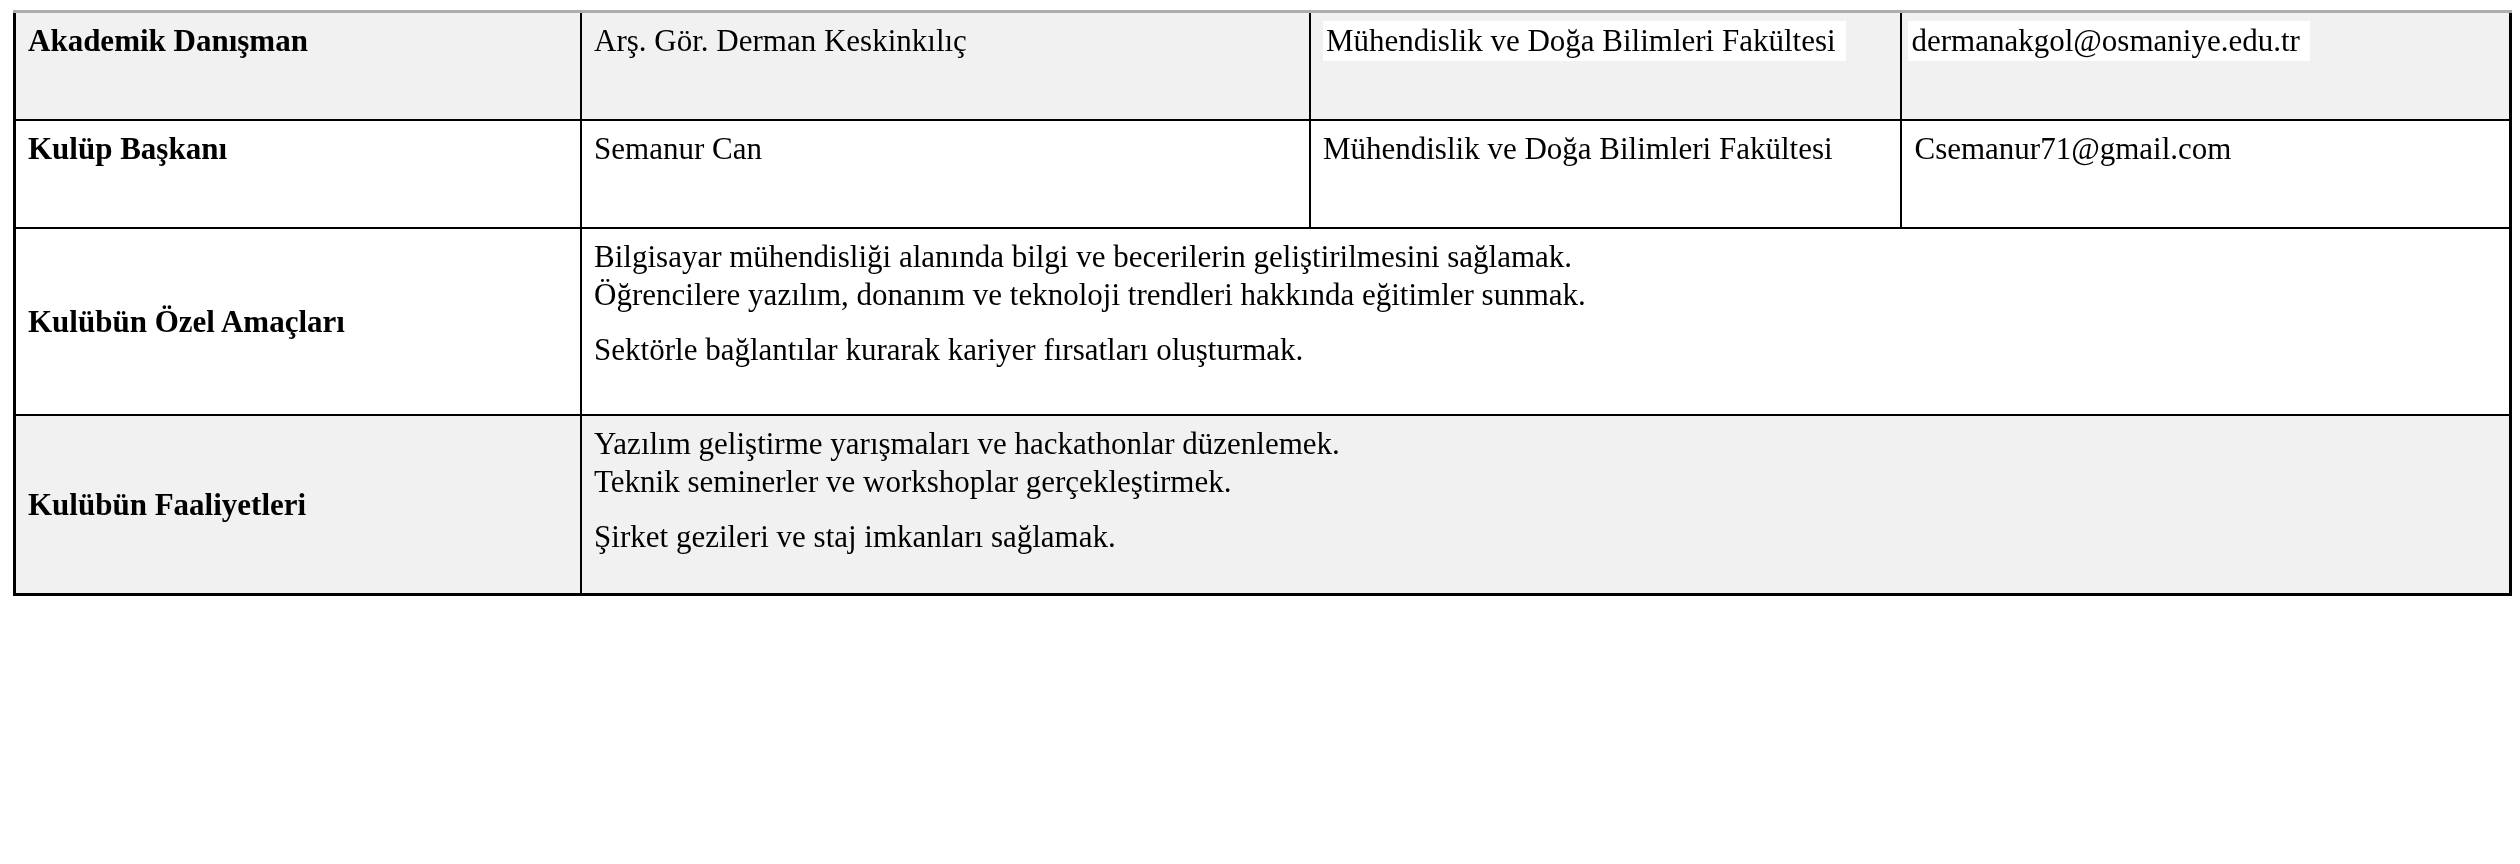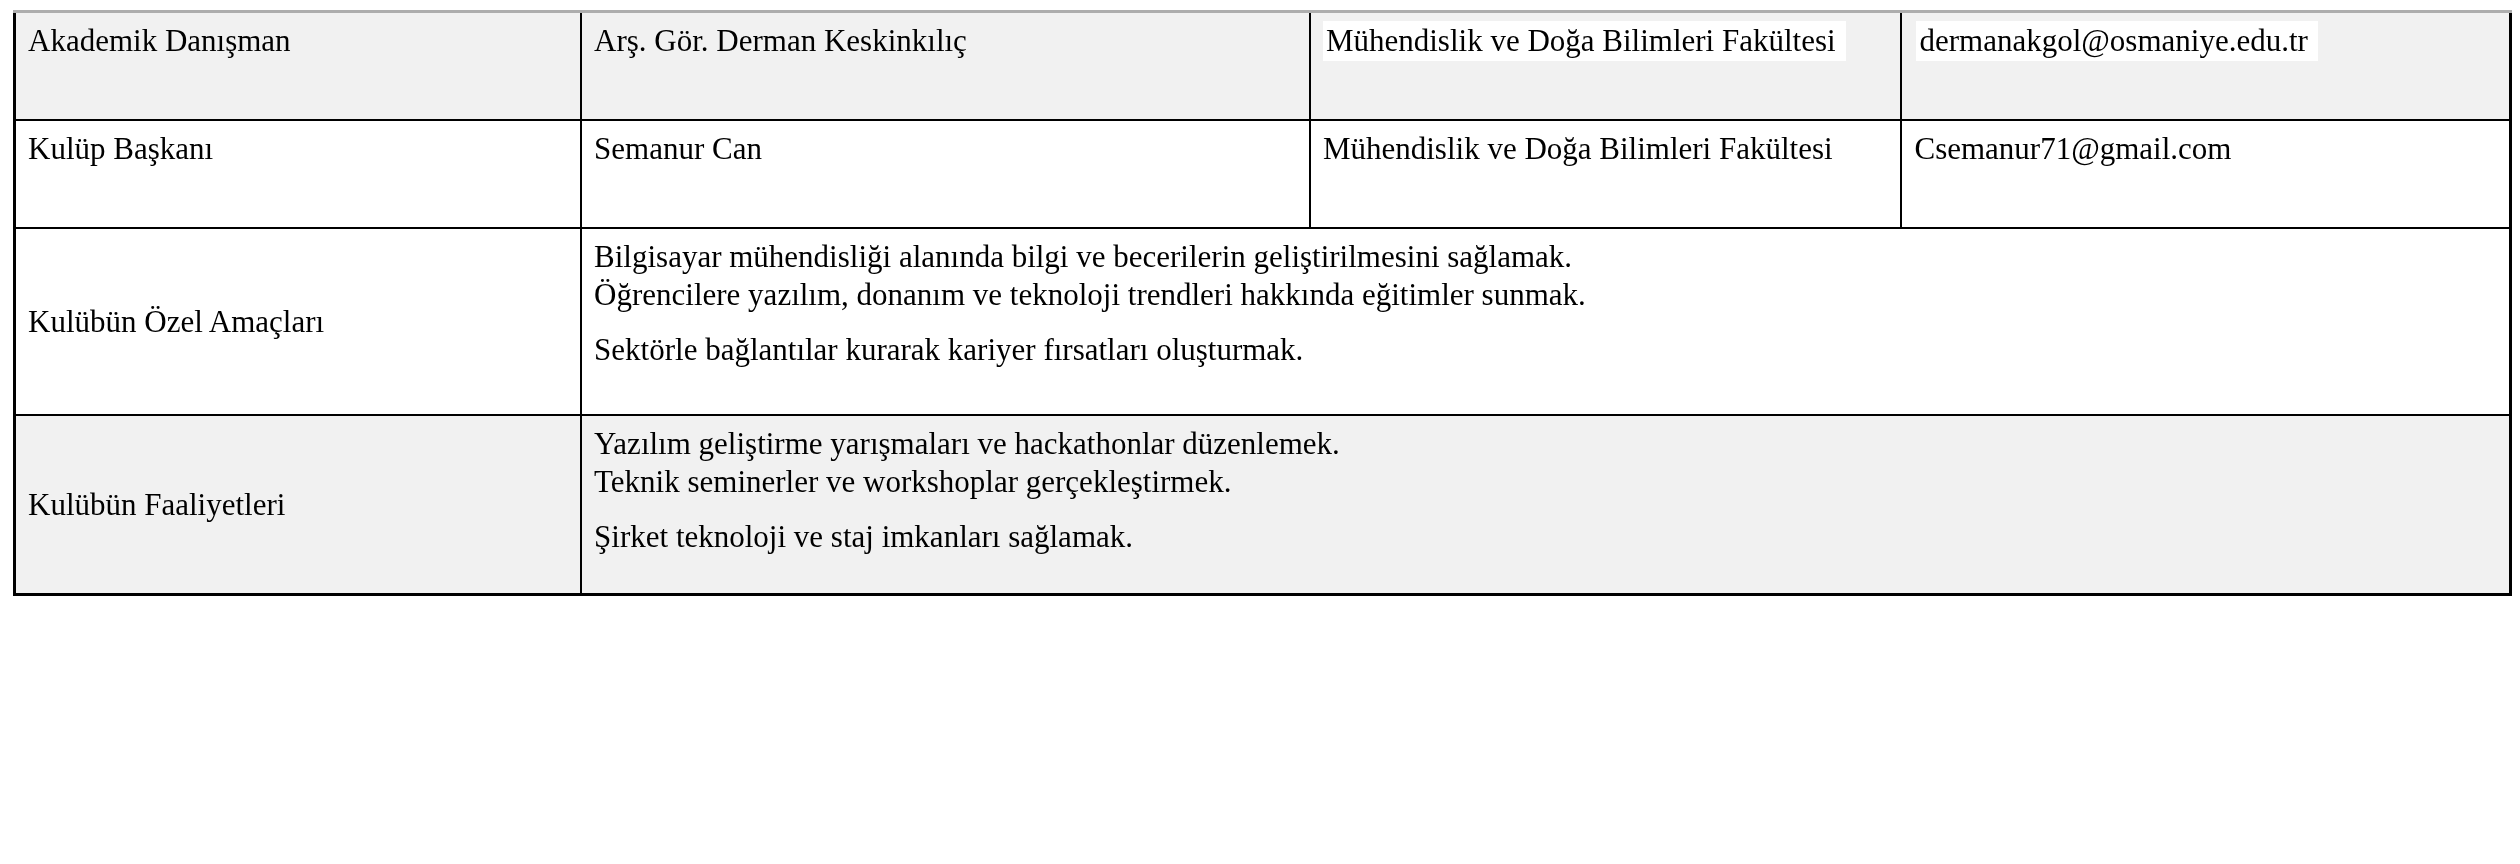--- a/index.html
+++ b/index.html
@@ -63,28 +63,28 @@
 
   tr.gray  td { background: var(--row-alt-bg); }
   tr.white td { background: var(--row-bg); margin-top: 27px; }
 
   tr.r-advisor td { border-top: 3px solid var(--header-border); }
 
   tr.r-advisor td, tr.r-president td, tr.r-founded td { height: 108px; }
   tr.r-goals td { height: 187px; }
   tr.r-activities td { height: 180px; }
 
-  td.label-cell { font-weight: normal; }
+  td.label-cell { font-weight: bold; }
   td.label-mid  { vertical-align: middle; }
 
   span.hl {
     background: var(--highlight-bg);
     padding: 2px 10px 3px 3px;
   }
-  td.email-cell { padding-left: 14px; }
+  td.email-cell { padding-left: 6px; }
 
   td.multi-cell div { margin: 0; }
   td.multi-cell div.spaced { margin-top: 16px; }
 </style>
 </head>
 <body>
 
 <div class="page">
   <table class="club-table">
     <colgroup>
@@ -117,18 +117,18 @@
           <div>Öğrencilere yazılım, donanım ve teknoloji trendleri hakkında eğitimler sunmak.</div>
           <div class="spaced">Sektörle bağlantılar kurarak kariyer fırsatları oluşturmak.</div>
         </td>
       </tr>
 
       <tr class="gray r-activities">
         <td class="label-cell label-mid">Kulübün Faaliyetleri</td>
         <td colspan="3" class="multi-cell">
           <div>Yazılım geliştirme yarışmaları ve hackathonlar düzenlemek.</div>
           <div>Teknik seminerler ve workshoplar gerçekleştirmek.</div>
-          <div class="spaced">Şirket teknoloji ve staj imkanları sağlamak.</div>
+          <div class="spaced">Şirket gezileri ve staj imkanları sağlamak.</div>
         </td>
       </tr>
     </tbody>
   </table>
 </div>
 
 </body></html>

